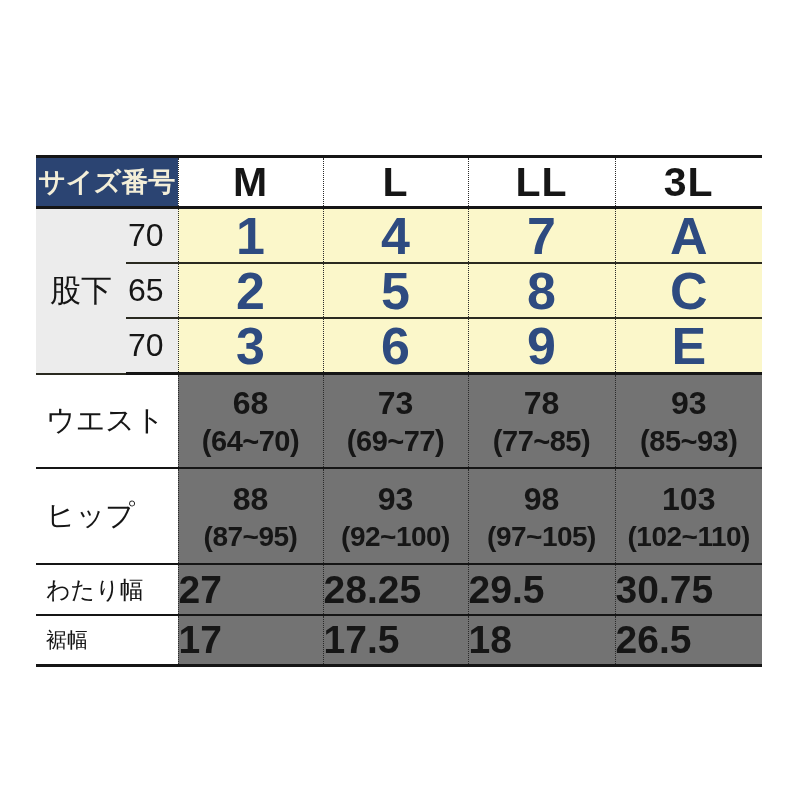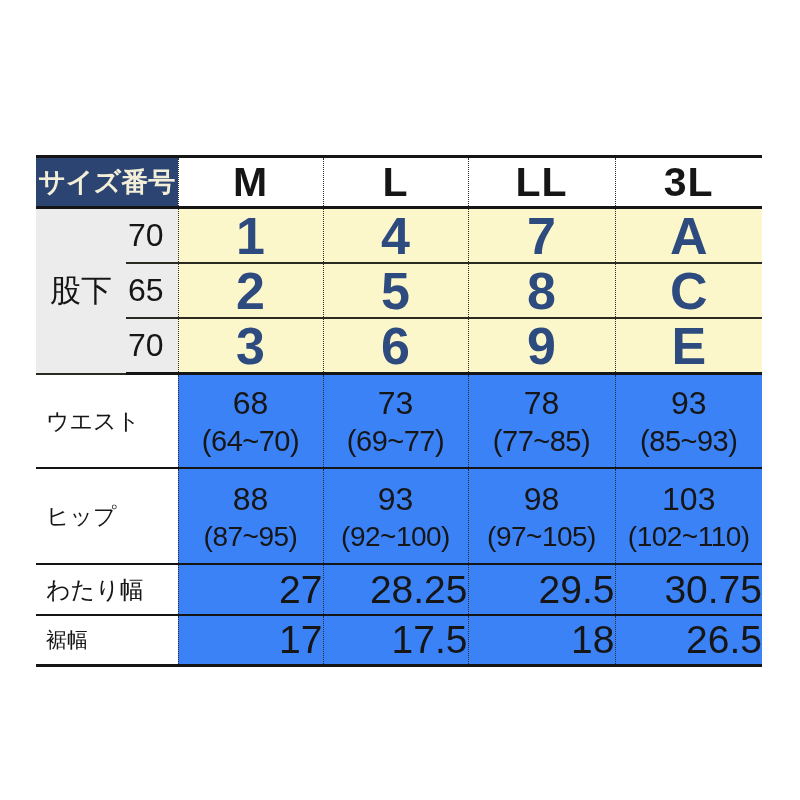--- a/index.html
+++ b/index.html
@@ -63,26 +63,26 @@
     font-size: 52px;
     font-weight: bold;
     text-align: center;
     line-height: 1;
   }
   tr.inseam-mid td { border-bottom: 2px solid #2a2a20; }
   tr.inseam-last td { border-bottom: 3px solid #151515; }
 
   
   td.row-label {
-    font-size: 23px;
+    font-size: 29px;
     text-align: left;
     padding-left: 10px;
     background: #ffffff;
   }
-  td.val-cell { background: #3b82f6; text-align: right; }
+  td.val-cell { background: #737373; text-align: left; font-weight: bold; }
   .val-wrap { display: flex; flex-direction: column; justify-content: center; align-items: center; line-height: 1.25; }
   .val-main { font-size: 32px; }
   .val-range { font-size: 29px; letter-spacing: -0.5px; white-space: nowrap; }
   tr.m-waist td { height: 92px; border-bottom: 2px solid #151515; }
   tr.m-hip td { height: 94px; border-bottom: 2px solid #151515; }
   tr.m-hip .val-range { font-size: 28px; }
   tr.m-thigh td { height: 49px; border-bottom: 2px solid #151515; font-size: 24px; }
   tr.m-hem td { height: 48px; border-bottom: 3px solid #151515; font-size: 21px; }
   tr.m-thigh td.val-cell, tr.m-hem td.val-cell { font-size: 39px; }
 

